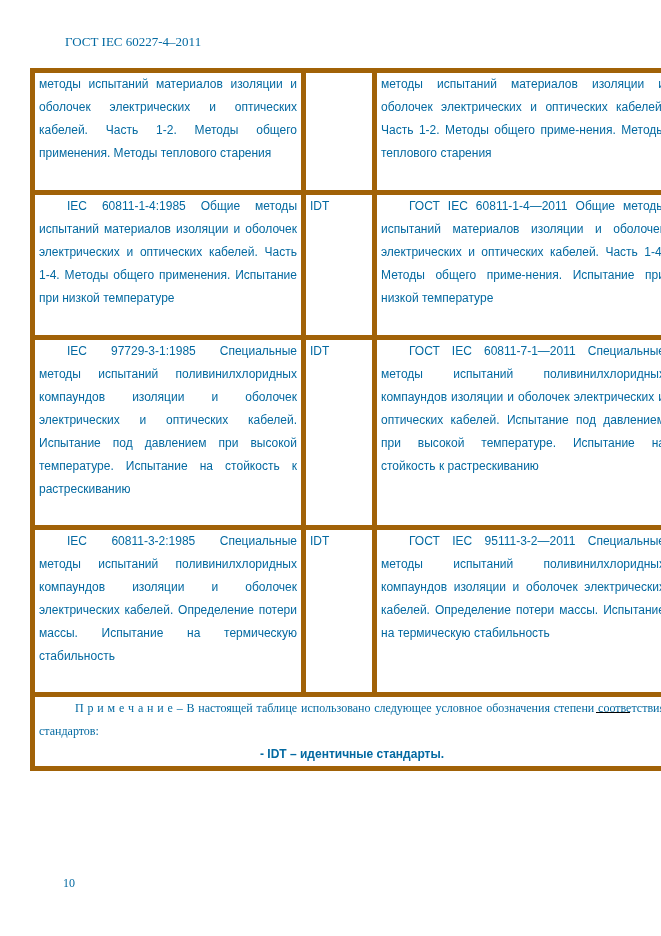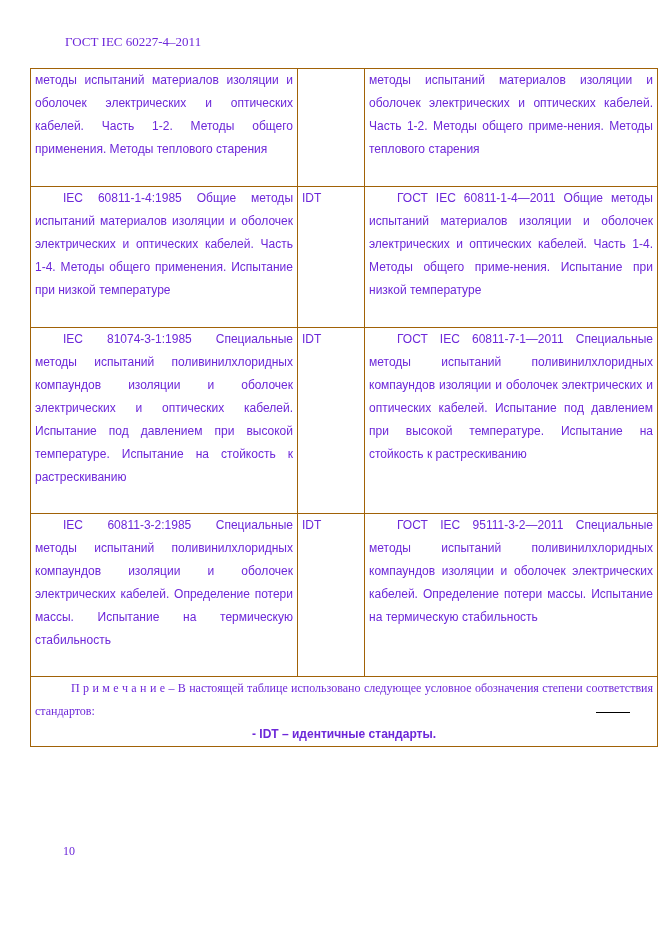--- a/index.html
+++ b/index.html
@@ -5,42 +5,42 @@
   html, body {
     margin: 0;
     padding: 0;
     background: #ffffff;
   }
   .page {
     position: relative;
     width: 661px;
     height: 936px;
     background: #ffffff;
-    color: #6d28d9;
+    color: #0369a1;
     font-family: "Liberation Sans", sans-serif;
     overflow: hidden;
   }
   .doc-header {
     position: absolute;
     left: 65px;
     top: 34px;
     font-family: "Liberation Serif", serif;
     font-size: 13px;
     white-space: nowrap;
   }
   table.std-table {
     position: absolute;
     left: 30px;
     top: 68px;
     width: 600px;
     border-collapse: collapse;
     table-layout: fixed;
   }
   table.std-table td {
-    border: 1px solid #a16207;
+    border: 5px solid #a16207;
     vertical-align: top;
     font-size: 12px;
     line-height: 23px;
     padding: 0 4px;
     overflow: hidden;
   }
   td.c1 { width: 258px; text-align: justify; }
   td.c2 { width: 58px;  padding: 0 1px; }
   td.c3 { width: 284px; text-align: justify; }
   .indent { text-indent: 28px; }
@@ -68,21 +68,21 @@
     position: absolute;
     left: 596px;
     top: 712px;
     width: 34px;
     height: 0;
     border-top: 1px solid #000000;
   }
   .page-number {
     position: absolute;
     left: 63px;
-    top: 844px;
+    top: 876px;
     font-family: "Liberation Serif", serif;
     font-size: 12px;
   }
 </style>
 </head>
 <body>
 
 <div class="page">
 
   <div class="doc-header">ГОСТ IEC 60227-4–2011</div>
@@ -93,21 +93,21 @@
         <td class="c1">методы испытаний материалов изоляции и оболочек электрических и оптических кабелей. Часть 1-2. Методы общего применения. Методы теплового старения</td>
         <td class="c2"></td>
         <td class="c3">методы испытаний материалов изоляции и оболочек электрических и оптических кабелей. Часть 1-2. Методы общего приме-нения. Методы теплового старения</td>
       </tr>
       <tr class="r2">
         <td class="c1 indent">IEC 60811-1-4:1985 Общие методы испытаний материалов изоляции и оболочек электрических и оптических кабелей. Часть 1-4. Методы общего применения. Испытание при низкой температуре</td>
         <td class="c2">IDT</td>
         <td class="c3 indent">ГОСТ IEC 60811-1-4—2011 Общие методы испытаний материалов изоляции и оболочек электрических и оптических кабелей. Часть 1-4. Методы общего приме-нения. Испытание при низкой температуре</td>
       </tr>
       <tr class="r3">
-        <td class="c1 indent">IEC 81074-3-1:1985 Специальные методы испытаний поливинилхлоридных компаундов изоляции и оболочек электрических и оптических кабелей. Испытание под давлением при высокой температуре. Испытание на стойкость к растрескиванию</td>
+        <td class="c1 indent">IEC 97729-3-1:1985 Специальные методы испытаний поливинилхлоридных компаундов изоляции и оболочек электрических и оптических кабелей. Испытание под давлением при высокой температуре. Испытание на стойкость к растрескиванию</td>
         <td class="c2">IDT</td>
         <td class="c3 indent">ГОСТ IEC 60811-7-1—2011 Специальные методы испытаний поливинилхлоридных компаундов изоляции и оболочек электрических и оптических кабелей. Испытание под давлением при высокой температуре. Испытание на стойкость к растрескиванию</td>
       </tr>
       <tr class="r4">
         <td class="c1 indent">IEC 60811-3-2:1985 Специальные методы испытаний поливинилхлоридных компаундов изоляции и оболочек электрических кабелей. Определение потери массы. Испытание на термическую стабильность</td>
         <td class="c2">IDT</td>
         <td class="c3 indent">ГОСТ IEC 95111-3-2—2011 Специальные методы испытаний поливинилхлоридных компаундов изоляции и оболочек электрических кабелей. Определение потери массы. Испытание на термическую стабильность</td>
       </tr>
       <tr class="r5">
         <td class="note-cell" colspan="3">

